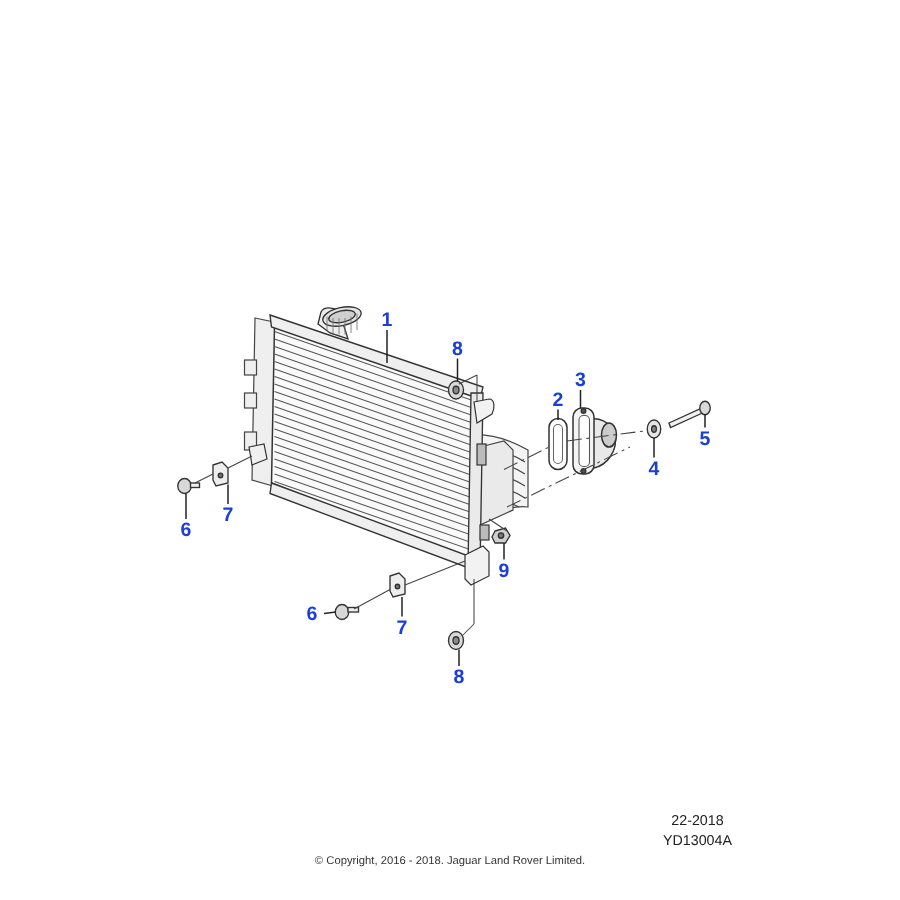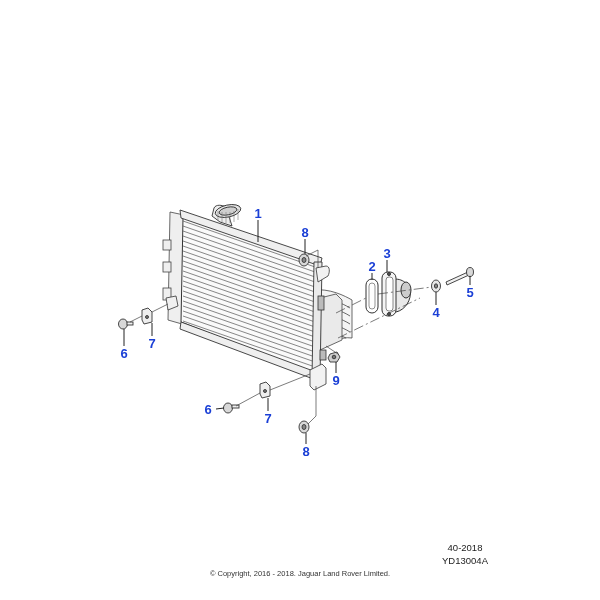--- a/index.html
+++ b/index.html
@@ -175,17 +175,17 @@
 <span class="callout" style="left:470px;top:292px">5</span>
 <span class="callout" style="left:124px;top:353px">6</span>
 <span class="callout" style="left:152px;top:343px">7</span>
 <span class="callout" style="left:305px;top:232px">8</span>
 <span class="callout" style="left:336px;top:380px">9</span>
 <span class="callout" style="left:208px;top:409px">6</span>
 <span class="callout" style="left:268px;top:418px">7</span>
 <span class="callout" style="left:306px;top:451px">8</span>
 
 <div class="ref" style="left:425px;top:541px;width:80px">
-  <div>40-2018</div>
+  <div>22-2018</div>
   <div>YD13004A</div>
 </div>
 
 <div class="copyright">© Copyright, 2016 - 2018. Jaguar Land Rover Limited.</div>
 
 </body></html>

